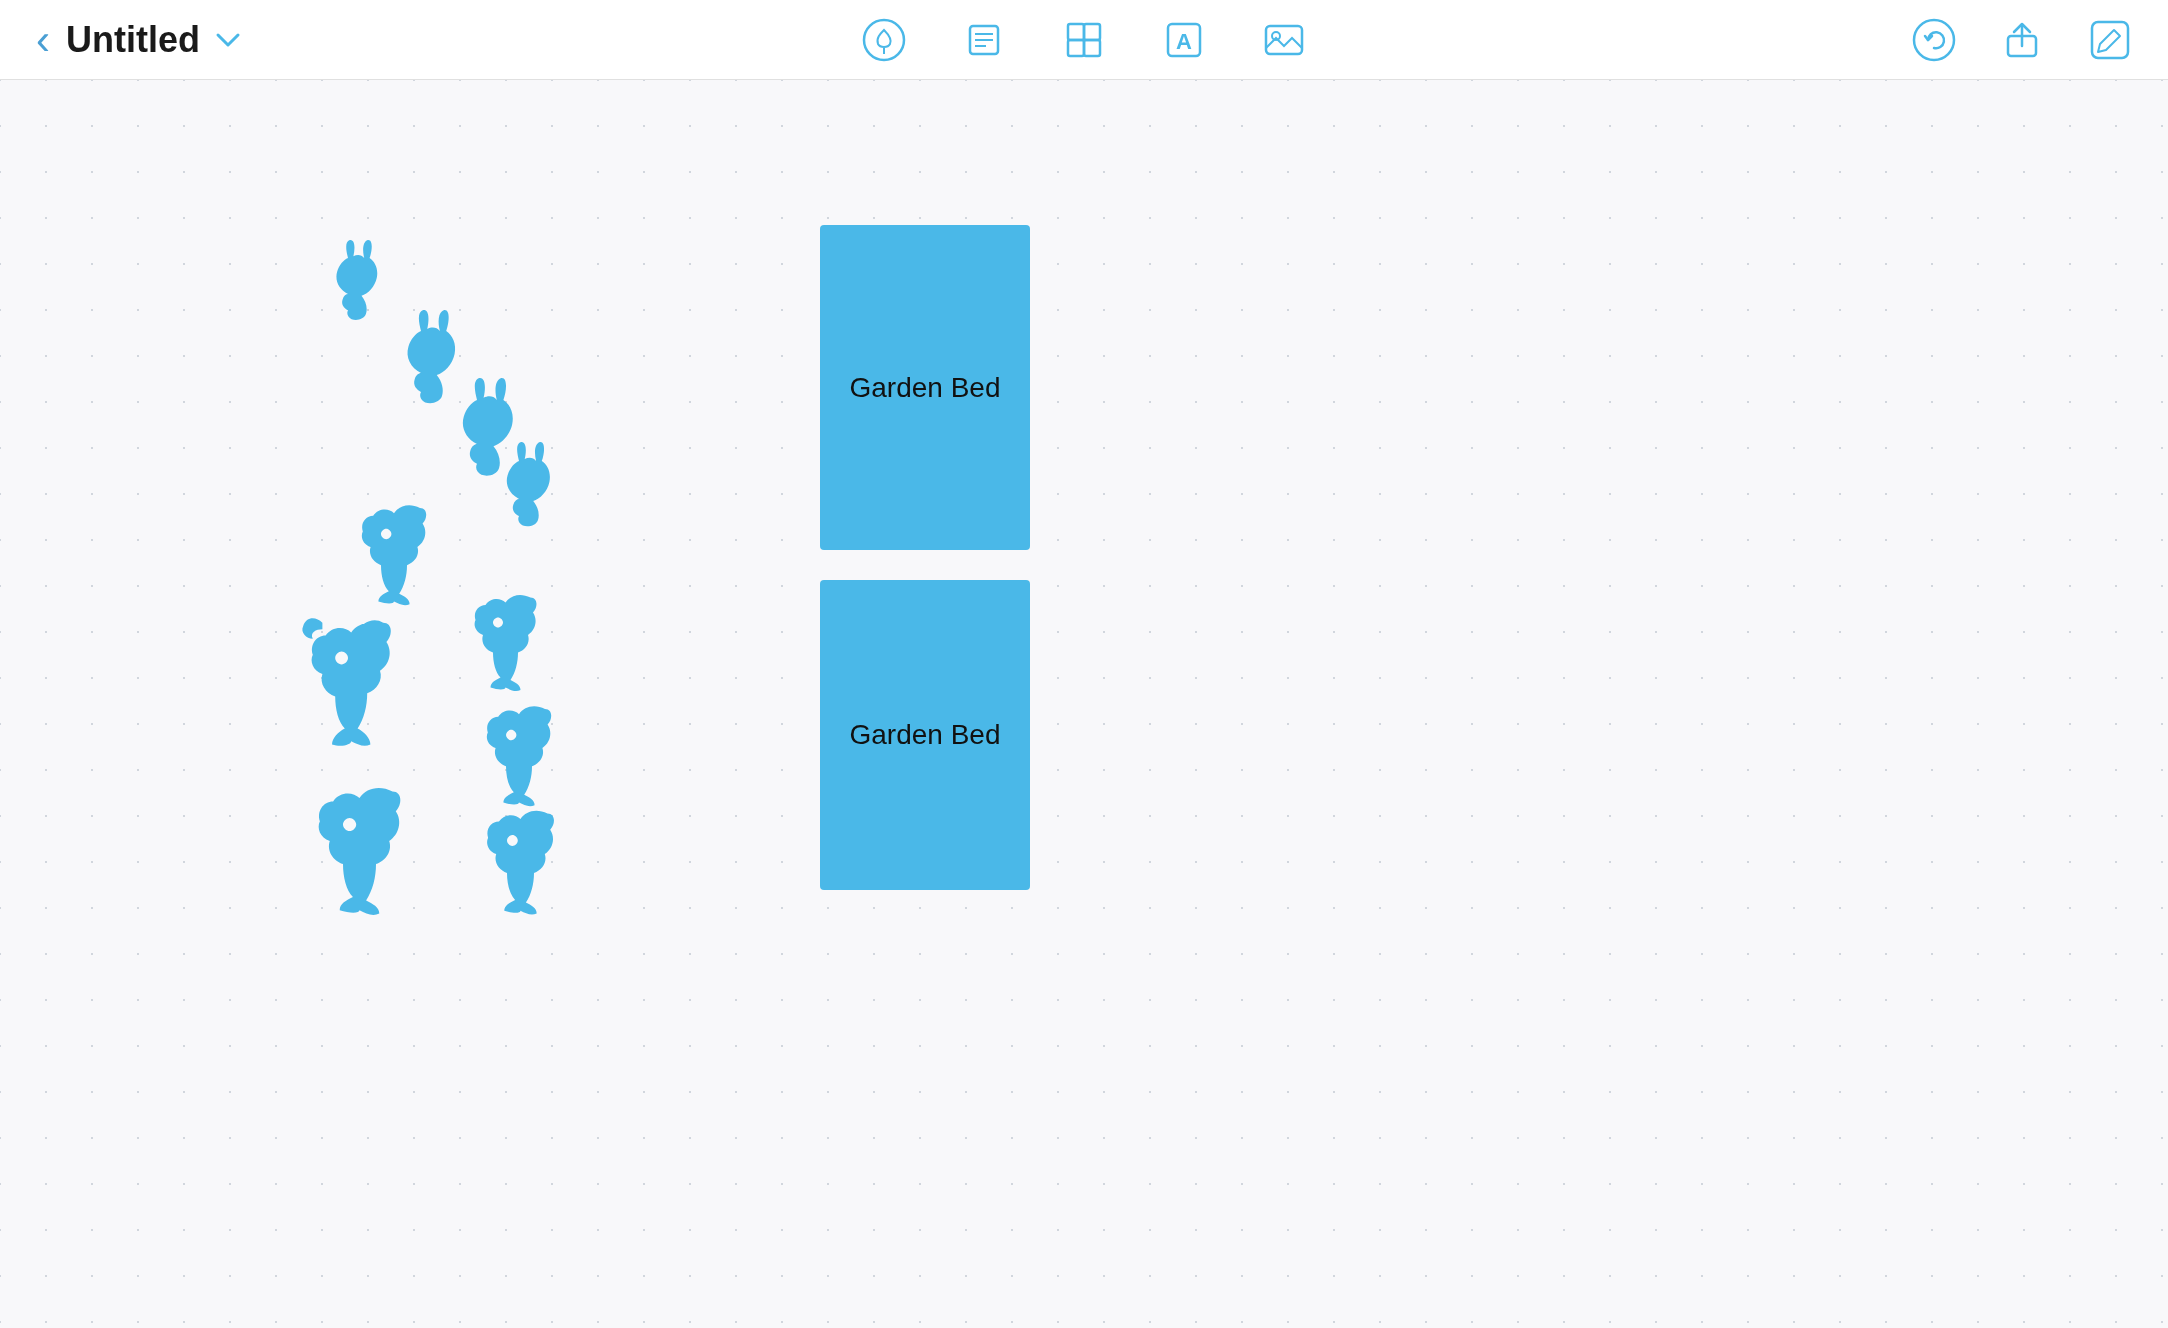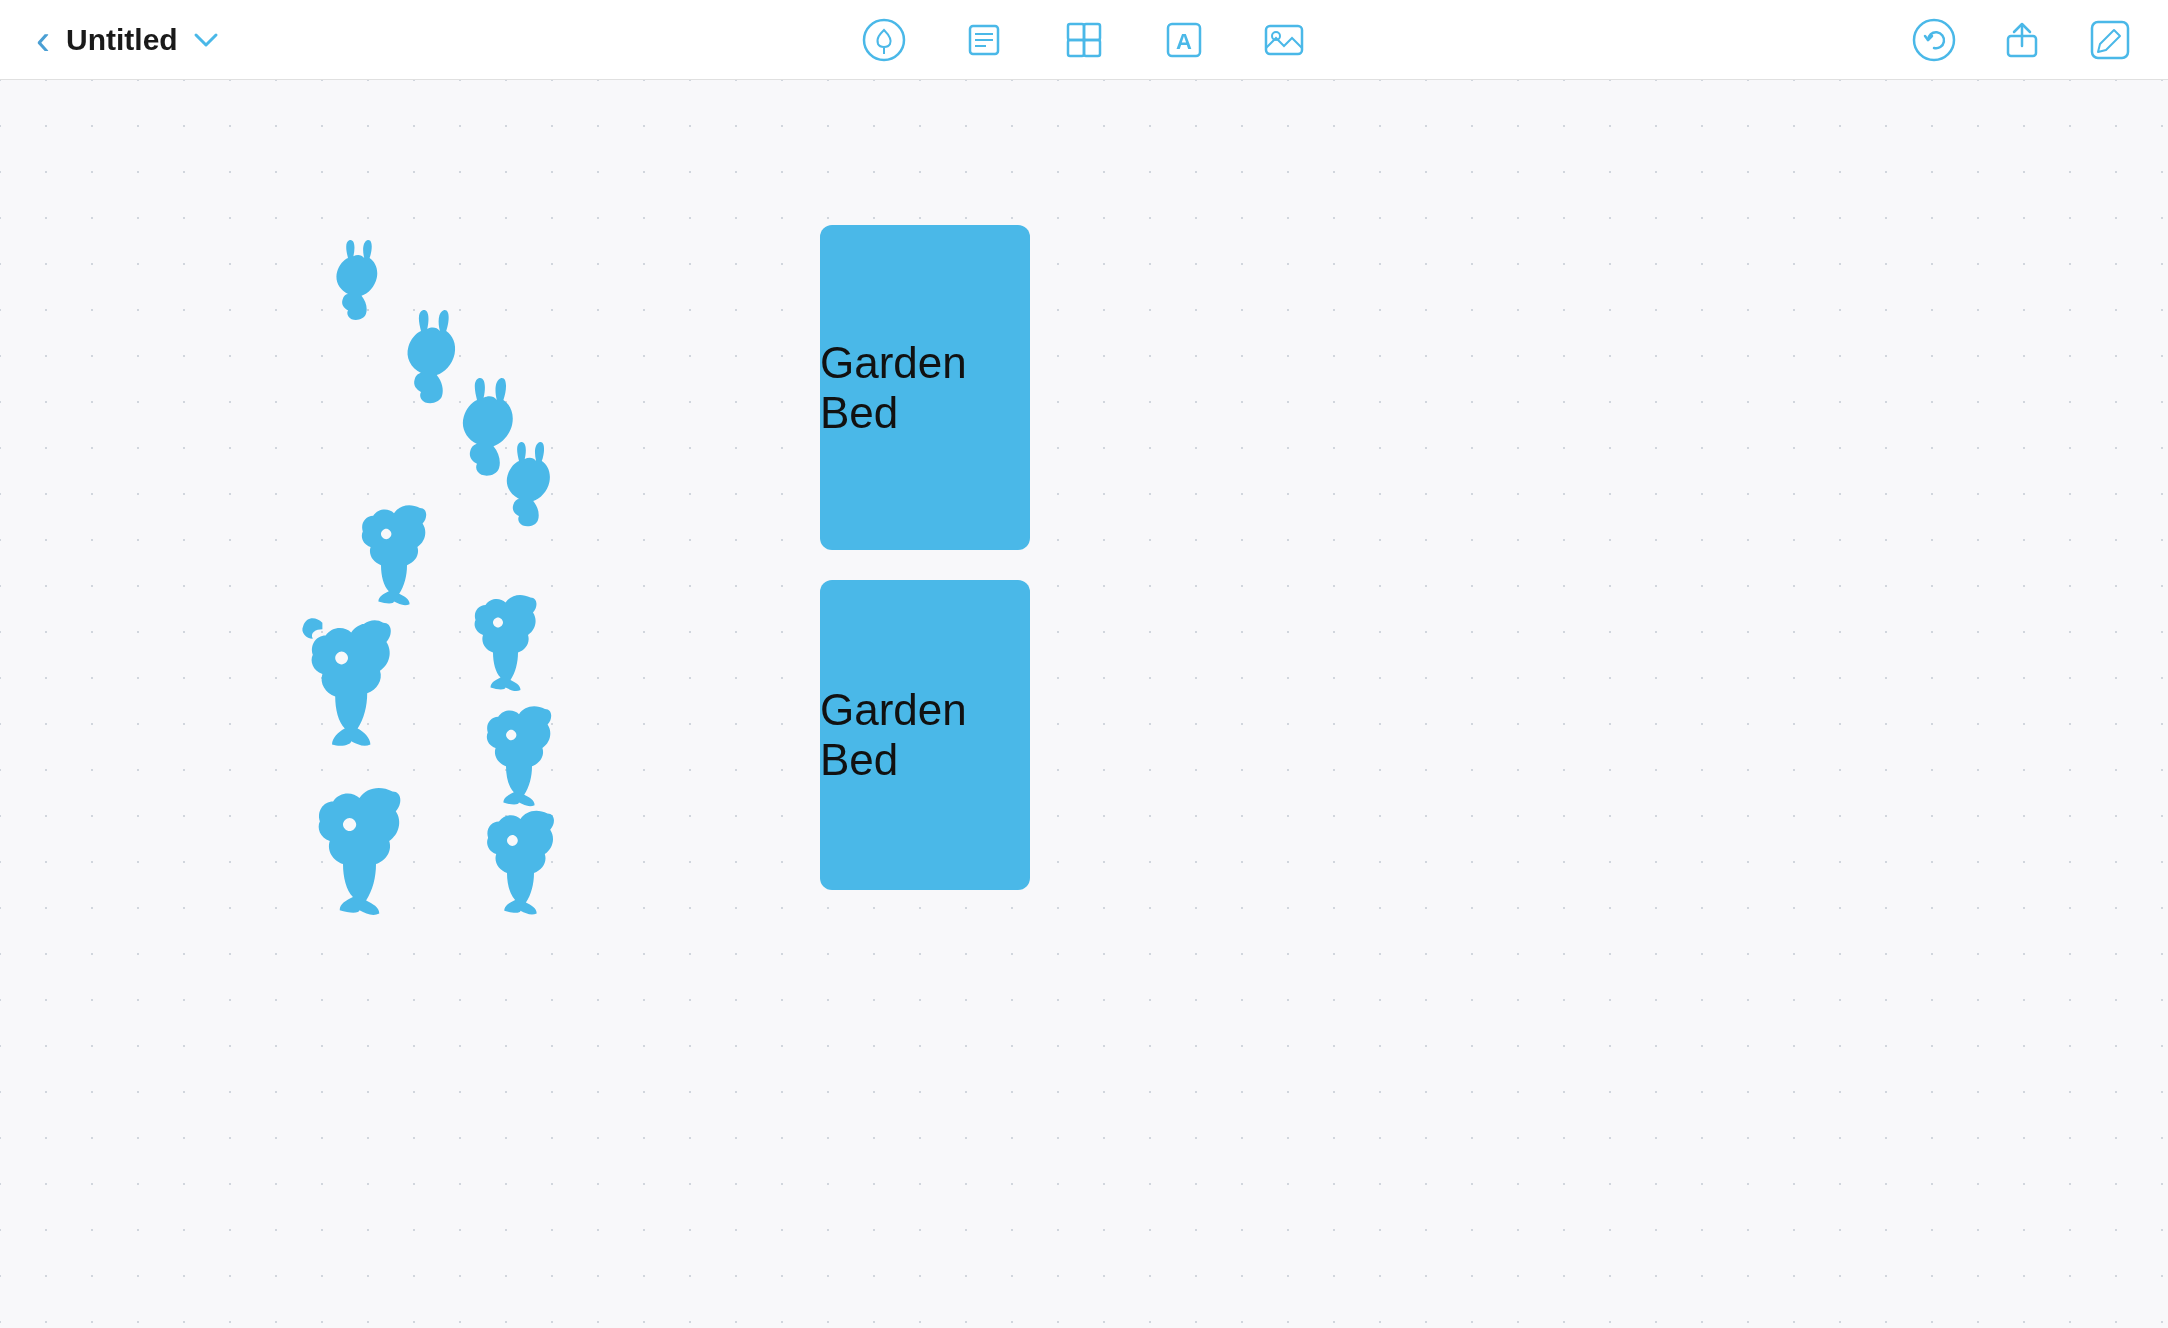--- a/index.html
+++ b/index.html
@@ -27,21 +27,21 @@
       gap: 10px;
     }
     .back-btn {
       color: #4a9fd4;
       font-size: 42px;
       cursor: pointer;
       line-height: 1;
       margin-right: 6px;
     }
     .doc-title {
-      font-size: 30px;
+      font-size: 36px;
       font-weight: 600;
       color: #1a1a1a;
     }
     .chevron-down {
       color: #4a9fd4;
       font-size: 28px;
       margin-left: 4px;
     }
     .toolbar-center {
       position: absolute;
@@ -86,24 +86,24 @@
       opacity: 0.7;
     }
 
     
     .garden-bed {
       position: absolute;
       background: #4ab8e8;
       display: flex;
       align-items: center;
       justify-content: center;
-      font-size: 44px;
+      font-size: 28px;
       font-weight: 500;
       color: #111;
-      border-radius: 12px;
+      border-radius: 4px;
     }
 
     
     .animals-layer {
       position: absolute;
       inset: 0;
     }
   </style>
 </head>
 <body>

